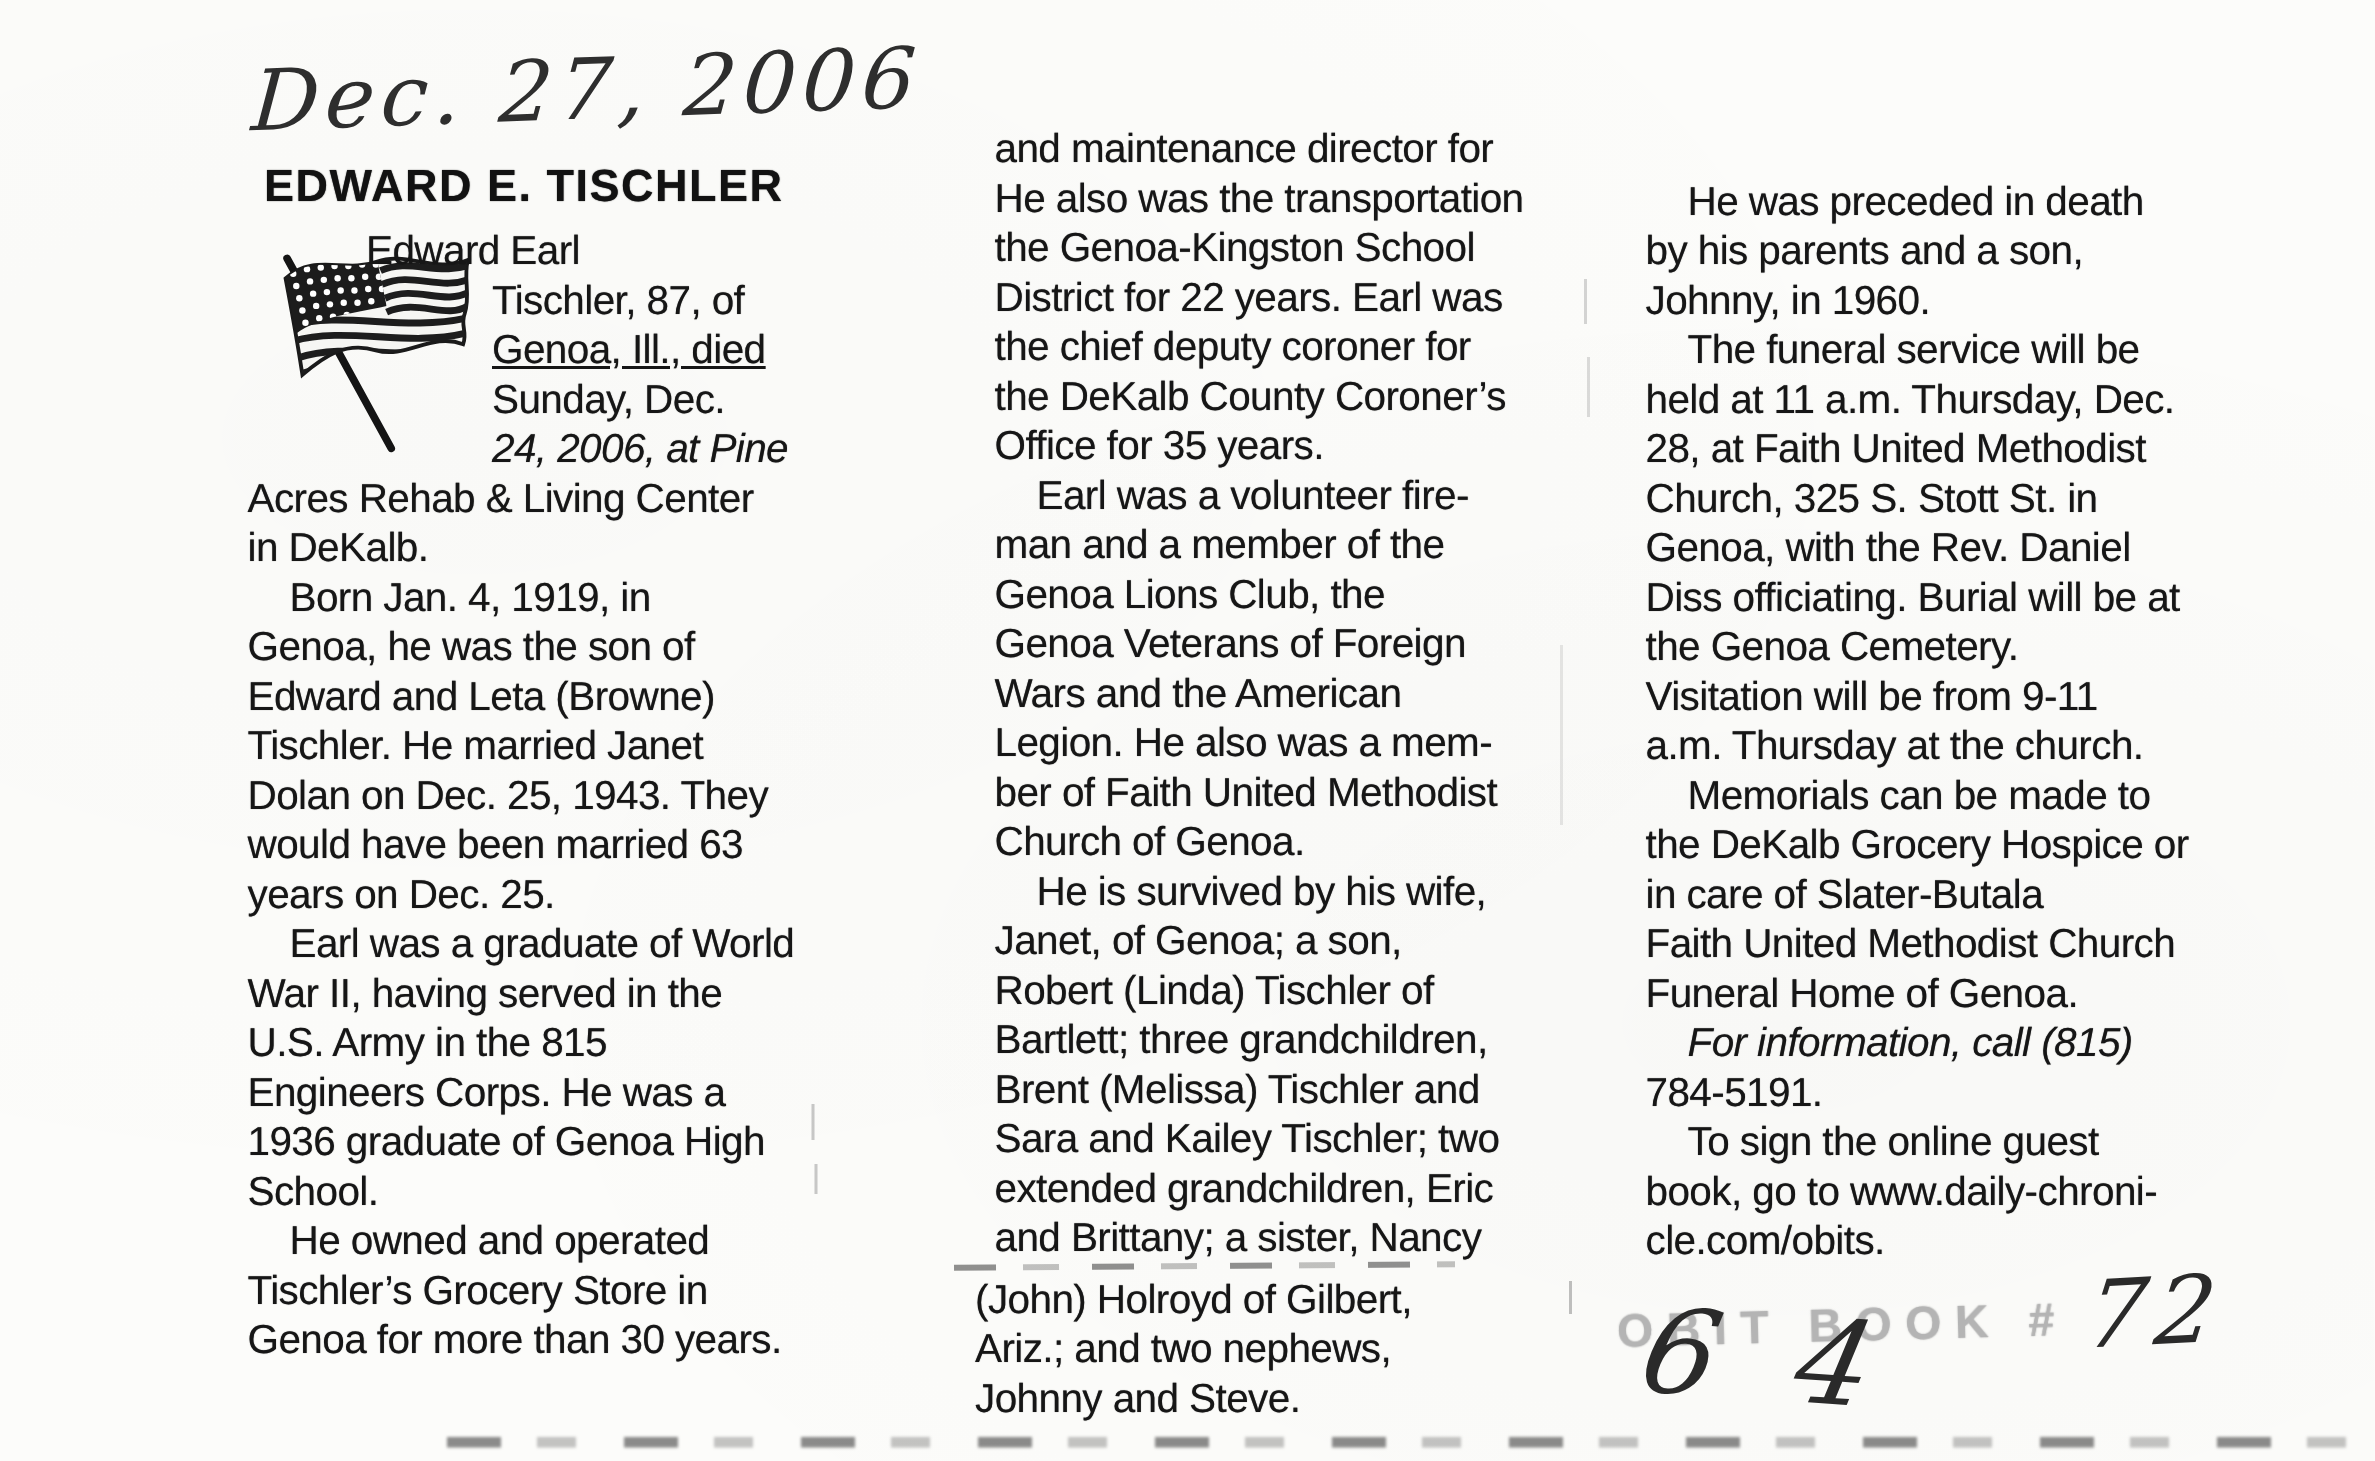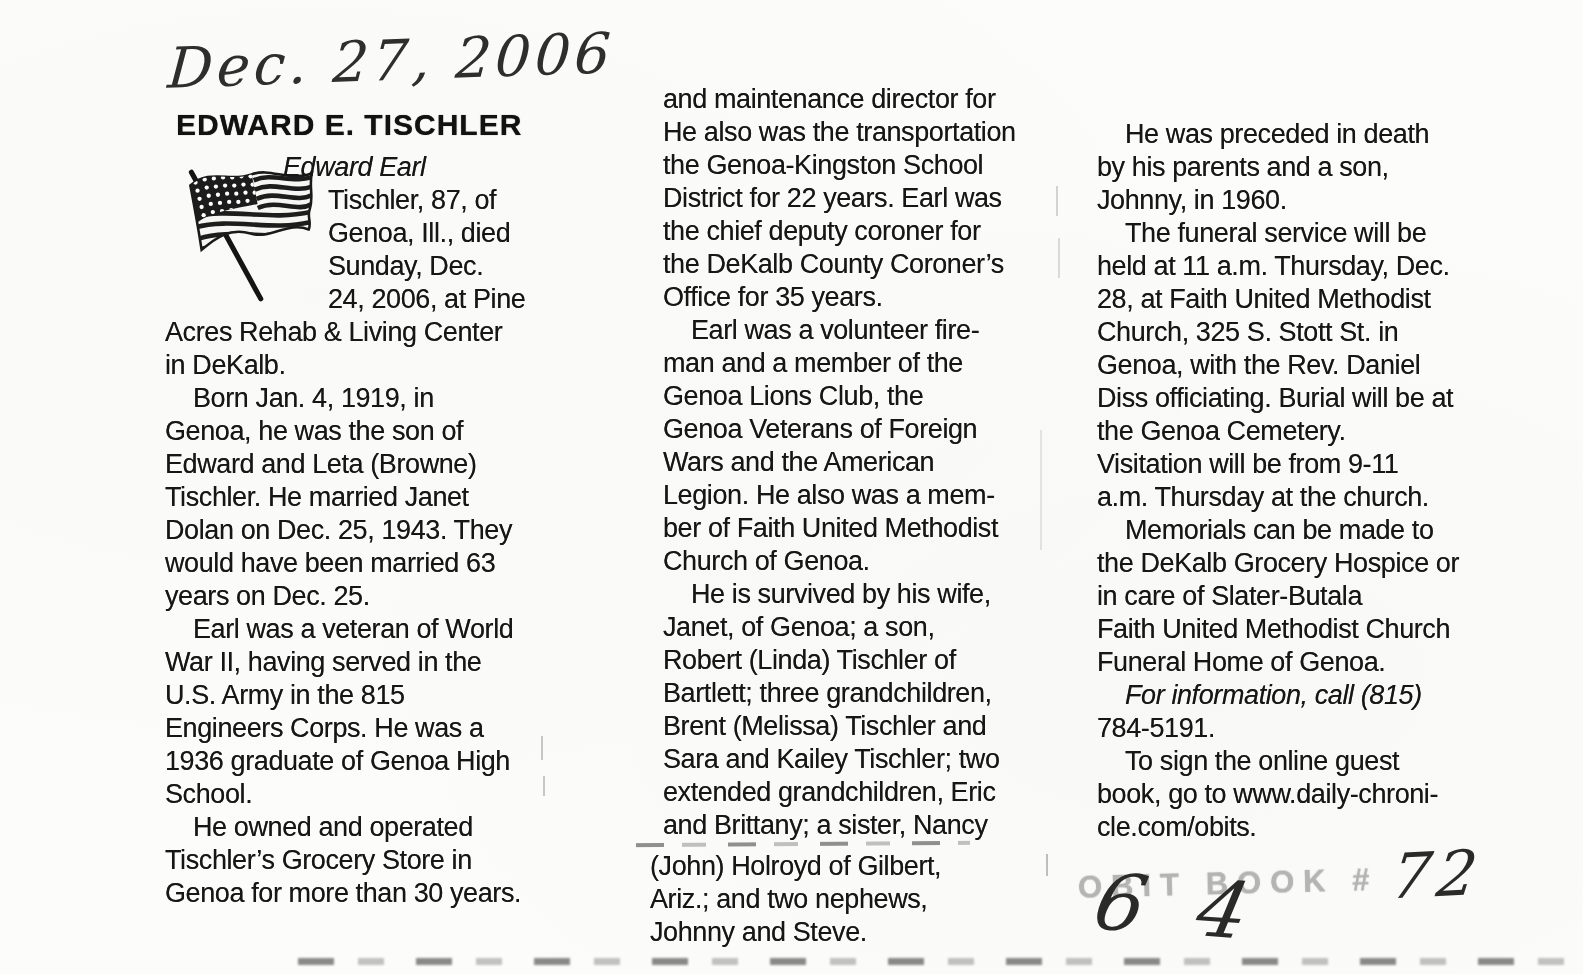--- a/index.html
+++ b/index.html
@@ -170,35 +170,35 @@
         <circle cx="46" cy="56" r="2.1"></circle>
           <circle cx="55" cy="53" r="2.1"></circle>
           <circle cx="64" cy="52" r="2.1"></circle>
           <circle cx="73" cy="51" r="2.1"></circle>
           <circle cx="82" cy="51" r="2.1"></circle>
       </g>
     </g>
   </svg>
 
   <div class="col" id="col0">
-      <div class="tline" style="margin-left: 118px; font-style: italic;">Edward Earl</div>
+      <div class="tline" style="margin-left: 79px;">Edward Earl</div>
       <div class="tline" style="margin-left: 163px;">Tischler, 87, of</div>
-      <div class="tline" style="margin-left: 163px;">Genoa, Ill., died</div>
+      <div class="tline" style="margin-left: 163px; text-decoration: underline;">Genoa, Ill., died</div>
       <div class="tline" style="margin-left: 163px;">Sunday, Dec.</div>
-      <div class="tline" style="margin-left: 163px;">24, 2006, at Pine</div>
+      <div class="tline" style="margin-left: 163px; font-style: italic;">24, 2006, at Pine</div>
       <div class="tline">Acres Rehab &amp; Living Center</div>
       <div class="tline">in DeKalb.</div>
       <div class="tline" style="margin-left: 28px;">Born Jan. 4, 1919, in</div>
       <div class="tline">Genoa, he was the son of</div>
       <div class="tline">Edward and Leta (Browne)</div>
       <div class="tline">Tischler. He married Janet</div>
       <div class="tline">Dolan on Dec. 25, 1943. They</div>
       <div class="tline">would have been married 63</div>
       <div class="tline">years on Dec. 25.</div>
-      <div class="tline" style="margin-left: 28px;">Earl was a veteran of World</div>
+      <div class="tline" style="margin-left: 28px;">Earl was a graduate of World</div>
       <div class="tline">War II, having served in the</div>
       <div class="tline">U.S. Army in the 815</div>
       <div class="tline">Engineers Corps. He was a</div>
       <div class="tline">1936 graduate of Genoa High</div>
       <div class="tline">School.</div>
       <div class="tline" style="margin-left: 28px;">He owned and operated</div>
       <div class="tline">Tischler’s Grocery Store in</div>
       <div class="tline">Genoa for more than 30 years.</div>
     </div>
   <div class="col" id="col1">

